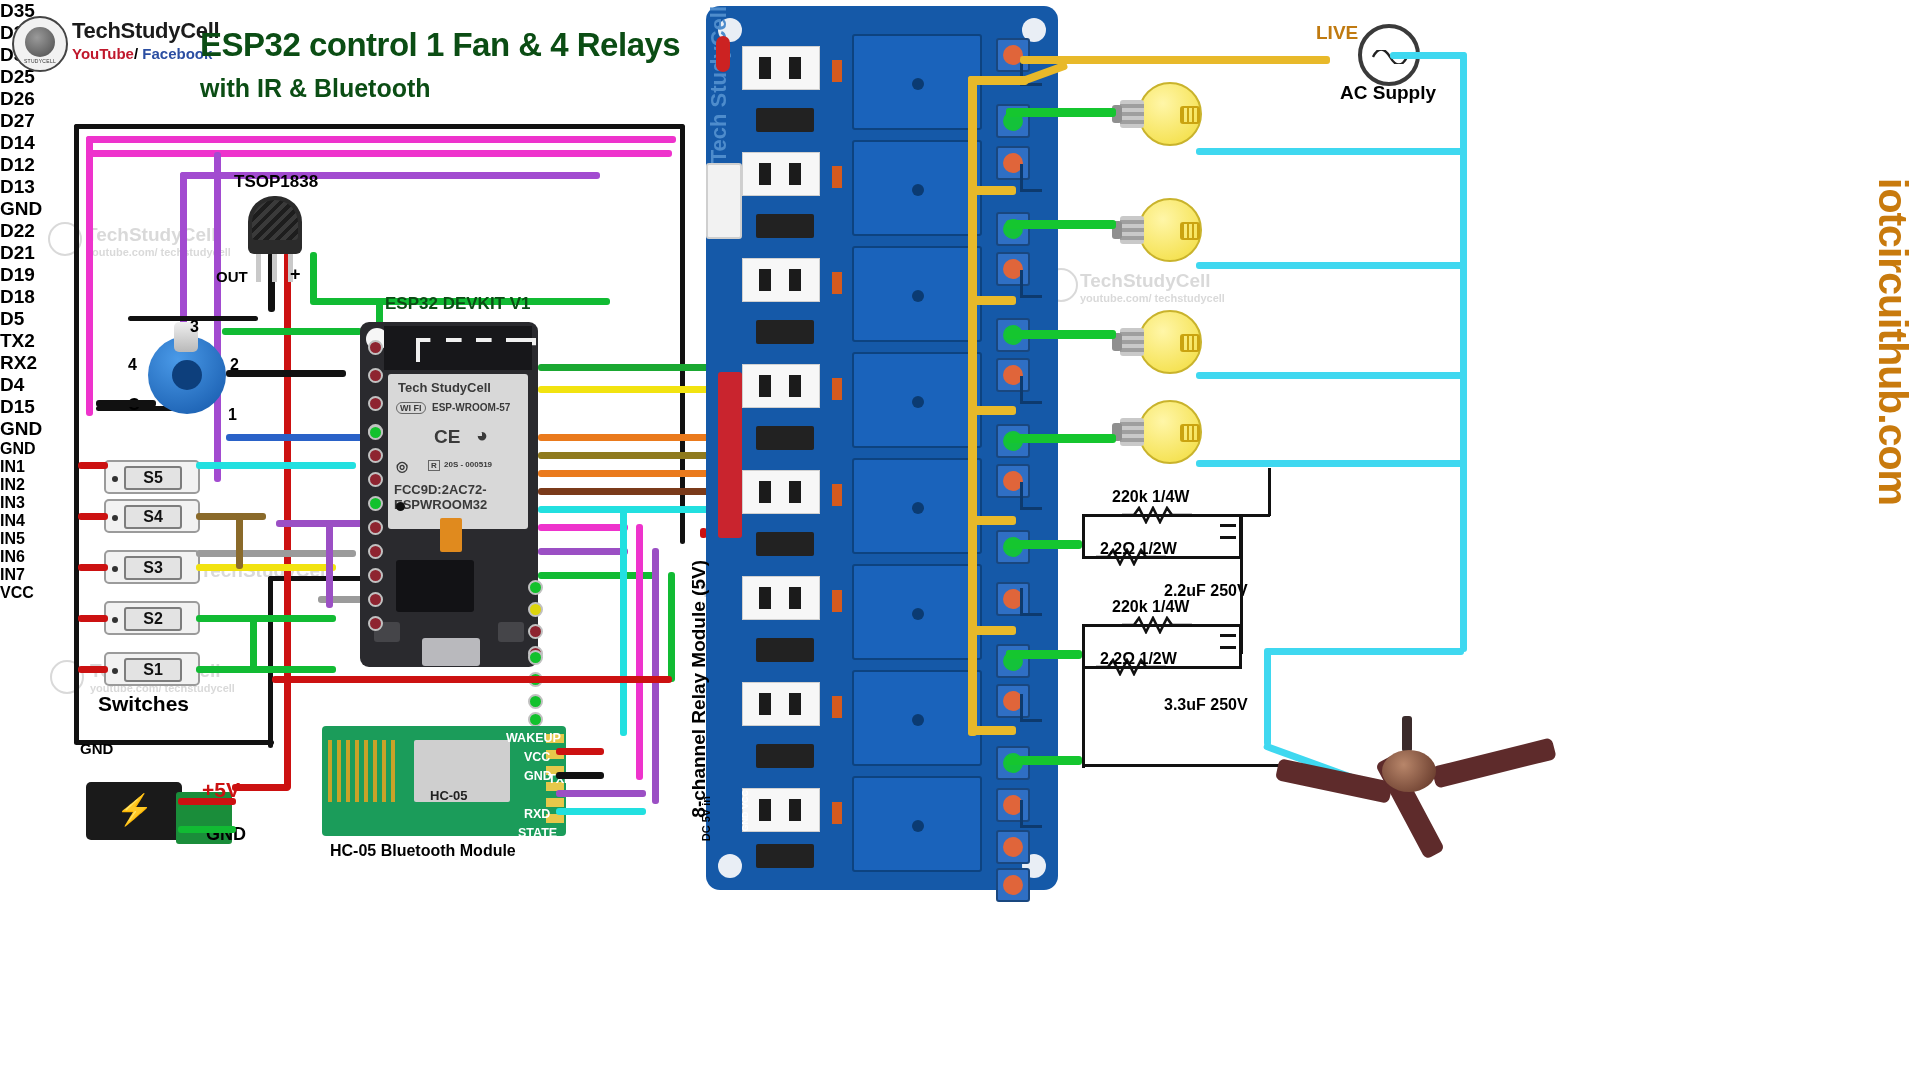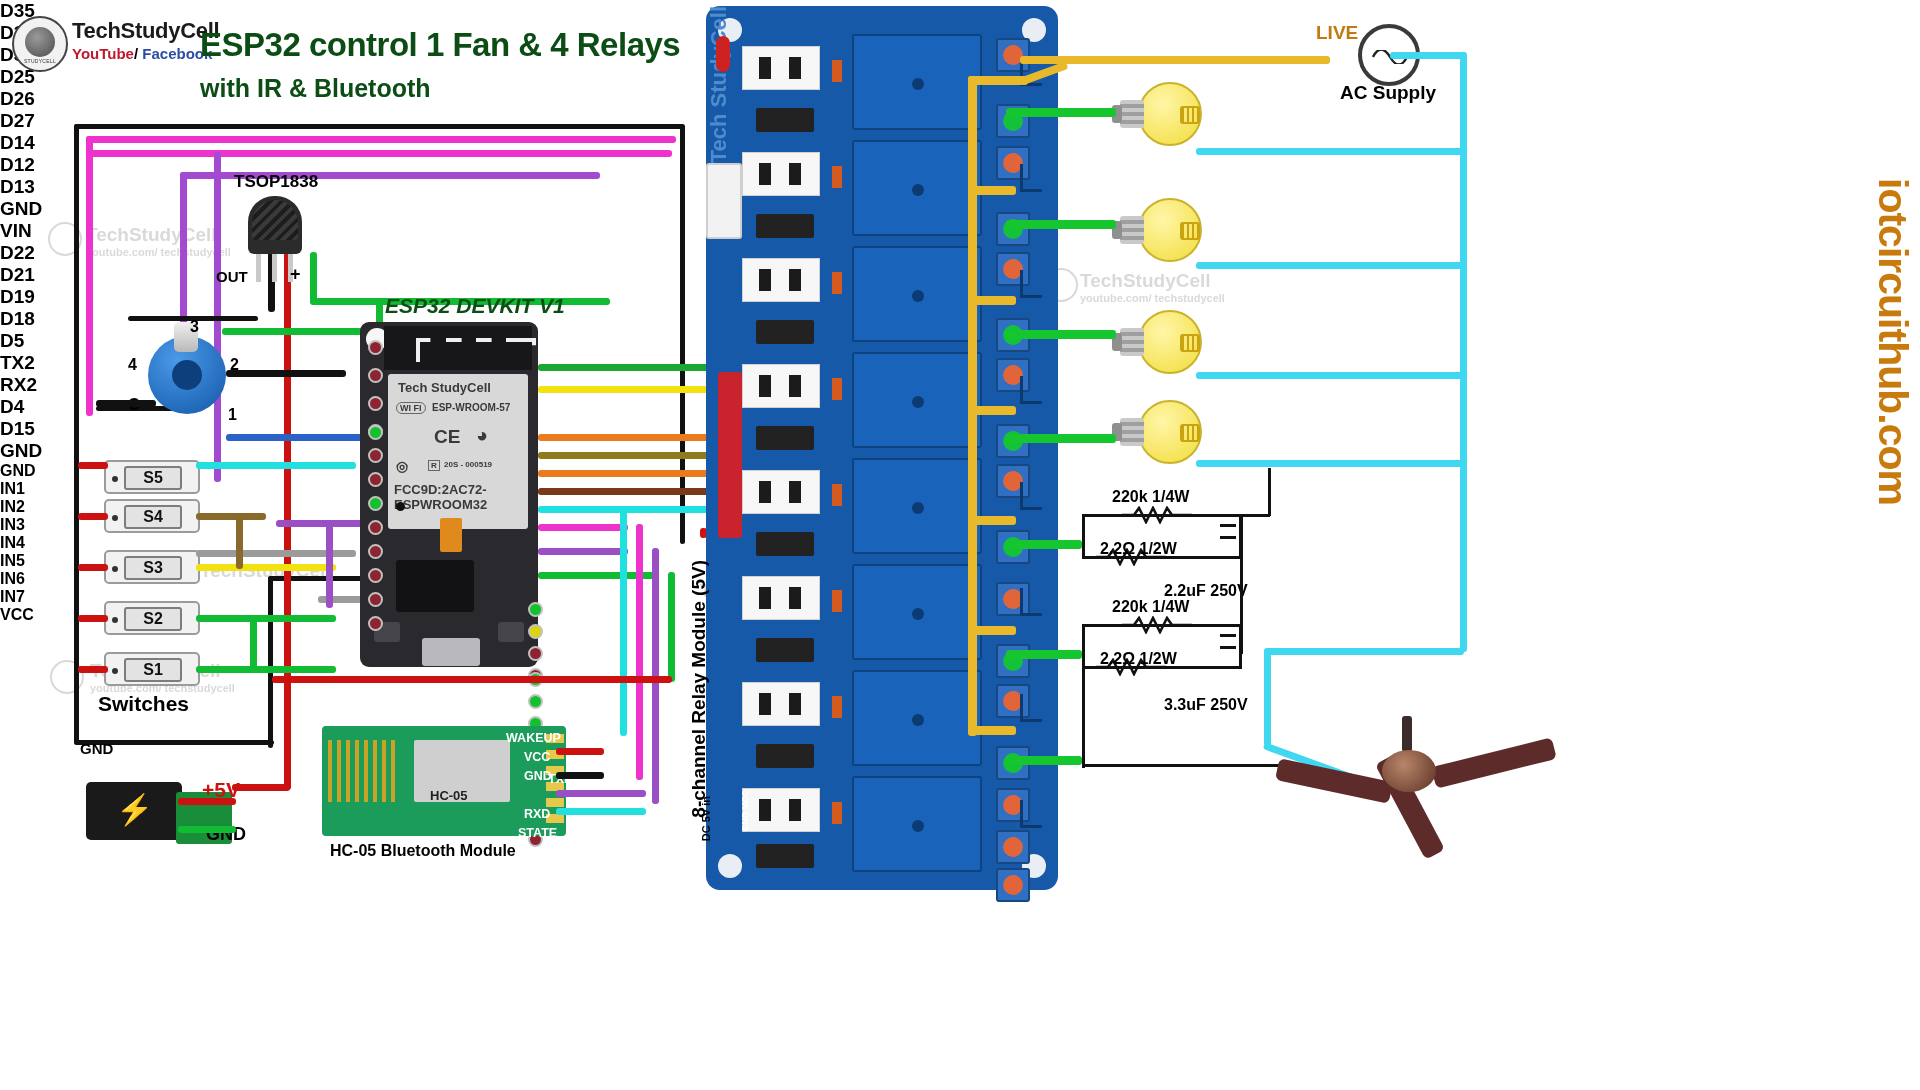--- a/index.html
+++ b/index.html
@@ -75,21 +75,21 @@
           background:#8e2430; border:2px solid #c1c1c1;}
   .pin-left.on, .pin-right.on { background:#12c12c; }
   #esp32 .mcu { position:absolute; left:36px; top:238px; width:78px; height:52px;
                 background:#121215; border-radius:3px;}
   #esp32 .usb { position:absolute; left:62px; top:316px; width:58px; height:28px;
                 background:#b9b9bd; border-radius:3px;}
   #esp32 .btn { position:absolute; width:26px;height:20px;background:#454549;
                 border-radius:3px; }
   #esp32 .cap-or { position:absolute; left:80px; top:196px; width:22px;height:34px;
                    background:#e08a1e; border-radius:2px;}
-  #esp32-title { left:385px; top:294px; font-size:21px; font-weight:bold; color:#0b4d14;font-style:italic;}
+  #esp32-title { left:385px; top:294px; font-size:17px; font-weight:bold; color:#0b4d14;}
 
   
   #tsop-body { left:248px; top:196px; width:54px; height:58px;
                background:#2b2b2b; border-radius:26px 26px 6px 6px; }
   #tsop-dome { position:absolute; left:4px; top:4px; width:46px;height:40px;
                background:repeating-linear-gradient(135deg,#3a3a3a 0 4px,#1d1d1d 4px 8px);
                border-radius:23px 23px 4px 4px;}
   #tsop-lbl { left:234px; top:172px; font-size:17px;}
   .tsop-leg { position:absolute; width:5px;height:32px;background:#c9c9c9;}
   #tsop-out { left:216px; top:268px; font-size:15px;}
@@ -400,21 +400,20 @@
   <div class="lbl-pin" style="left:330px;top:428px;">D35</div>
   <div class="lbl-pin" style="left:330px;top:450px;">D32</div>
   <div class="lbl-pin" style="left:330px;top:471px;">D33</div>
   <div class="lbl-pin" style="left:330px;top:493px;">D25</div>
   <div class="lbl-pin" style="left:330px;top:514px;">D26</div>
   <div class="lbl-pin" style="left:330px;top:535px;">D27</div>
   <div class="lbl-pin" style="left:330px;top:556px;">D14</div>
   <div class="lbl-pin" style="left:330px;top:577px;">D12</div>
   <div class="lbl-pin" style="left:330px;top:598px;">D13</div>
   <div class="lbl-pin" style="left:330px;top:620px;">GND</div>
-  <div class="lbl-pin" style="left:334px;top:642px;">VIN</div>
 
   <div class="abs">
     <div class="pin-right on" style="left:528px;top:360px;"></div>
     <div class="pin-right on" style="left:528px;top:382px;background:#ddd40c;"></div>
     <div class="pin-right" style="left:528px;top:404px;"></div>
     <div class="pin-right" style="left:528px;top:426px;"></div>
     <div class="pin-right on" style="left:528px;top:430px;"></div>
     <div class="pin-right on" style="left:528px;top:452px;"></div>
     <div class="pin-right on" style="left:528px;top:474px;"></div>
     <div class="pin-right on" style="left:528px;top:492px;"></div>

